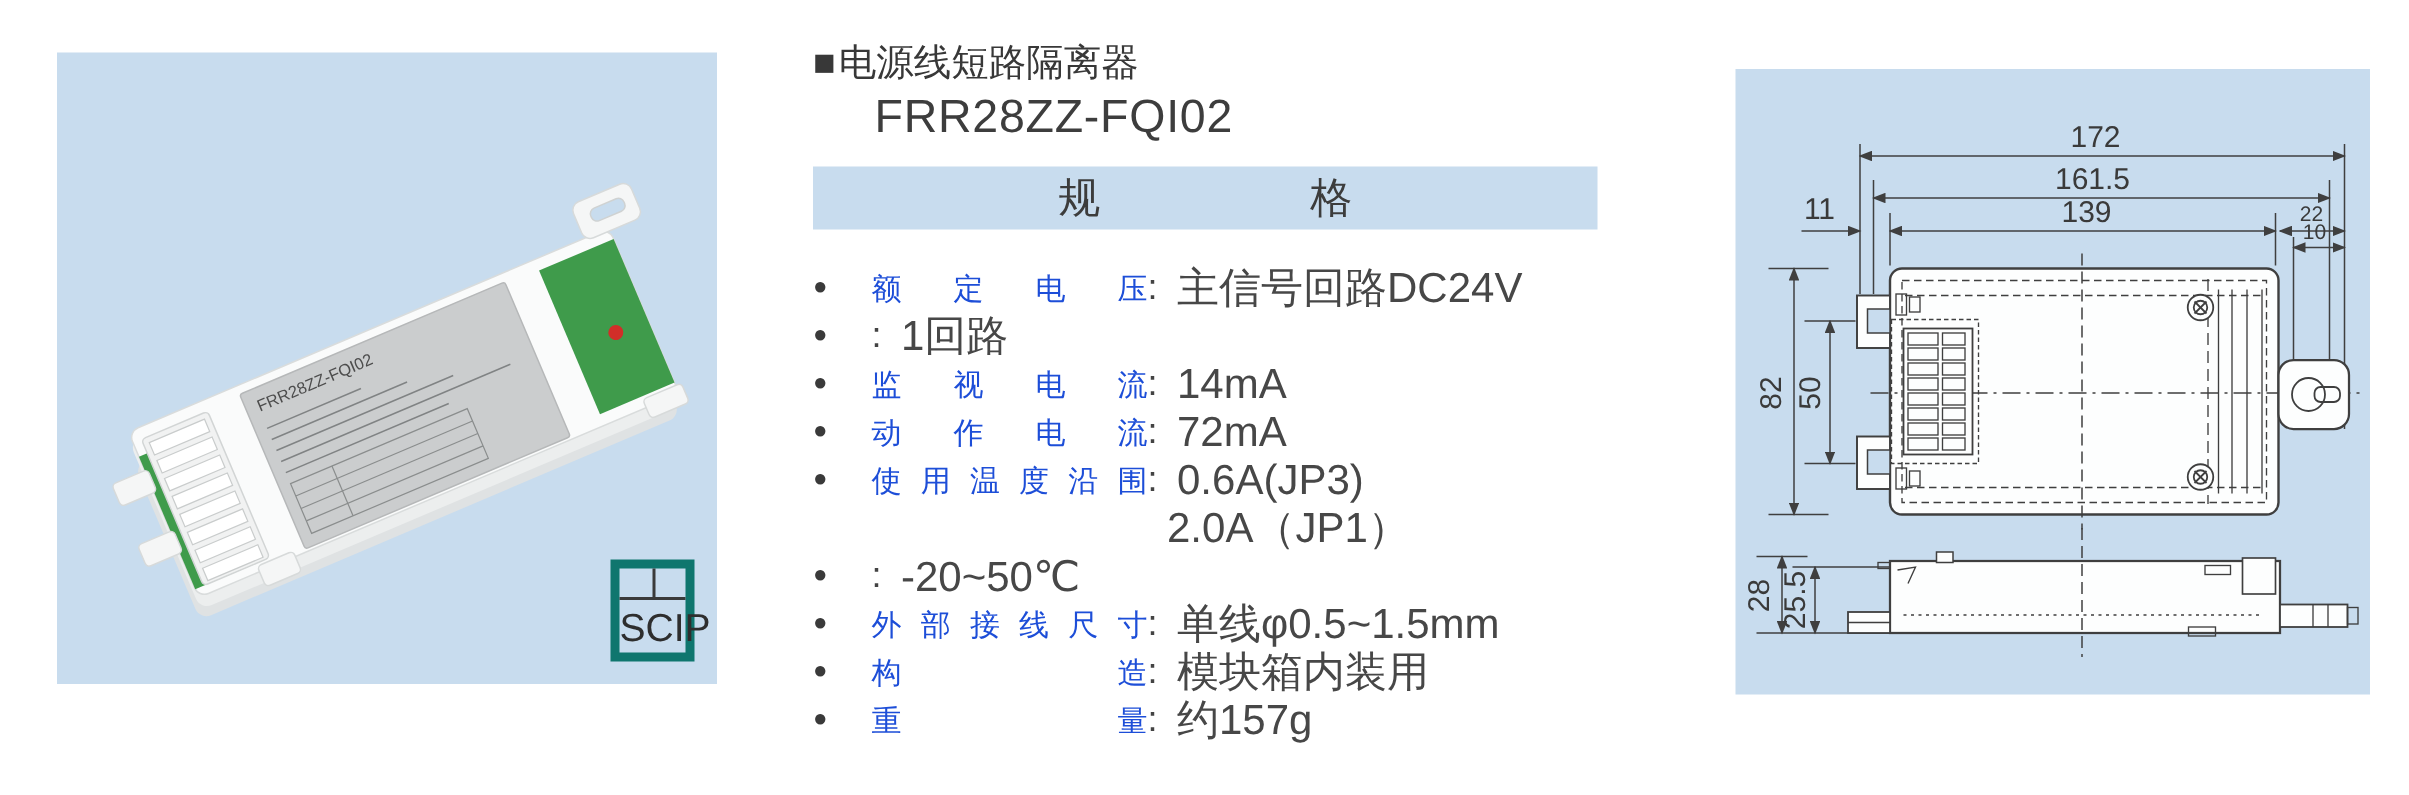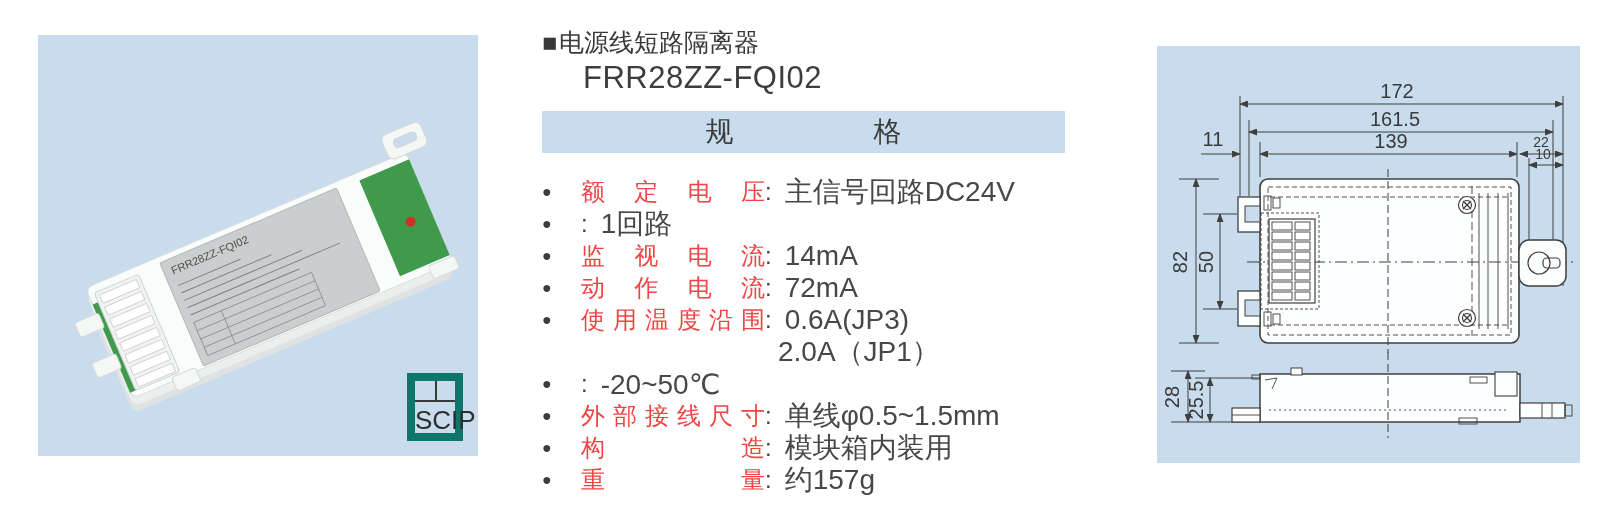--- a/index.html
+++ b/index.html
@@ -1,36 +1,36 @@
 <!DOCTYPE html>
 <html><head>
 <meta charset="utf-8">
 <style>
   html,body{margin:0;padding:0;background:#ffffff;}
   #page{position:relative;width:1606px;height:530px;background:#ffffff;overflow:hidden;
         font-family:"Liberation Sans","DejaVu Sans",sans-serif;color:#3a3a3a;}
 
   
   #left-panel{position:absolute;left:38px;top:35px;width:440px;height:421px;background:#c8dcee;}
-  #scip-box{position:absolute;left:369px;top:338px;width:56px;height:68px;border:8px solid #0f766e;box-sizing:border-box;}
+  #scip-box{position:absolute;left:369px;top:338px;width:56px;height:68px;border:6px solid #0f766e;box-sizing:border-box;}
   #scip-top{position:absolute;left:0;top:0;width:100%;height:21px;border-bottom:2px solid #3a3a3a;box-sizing:border-box;}
   #scip-top .vdiv{position:absolute;left:50%;top:0;width:2px;height:100%;background:#3a3a3a;}
   #scip-text{position:absolute;left:0;top:24px;width:100%;text-align:center;font-size:26px;letter-spacing:0;color:#2e2e2e;}
 
   
   #title-block{position:absolute;left:542px;top:24px;line-height:36px;}
   #title-line1{font-size:25px;color:#383838;}
   #title-line1 .marker{margin-right:2px;}
   #title-line2{font-size:31px;color:#3d3d3d;margin-left:41px;letter-spacing:0.5px;}
   #spec-band{position:absolute;left:542px;top:111px;width:523px;height:42px;background:#c8dcee;
              display:flex;align-items:center;justify-content:center;gap:140px;font-size:28px;color:#3c3c3c;}
   #spec-list{position:absolute;left:542px;top:176px;width:560px;}
   .spec-row{display:flex;align-items:center;height:32px;white-space:nowrap;}
   .bullet{display:inline-block;width:39px;font-size:16px;color:#3a3a3a;}
-  .slabel{display:inline-block;width:184px;font-size:24px;color:#ef4444;text-align:justify;text-align-last:justify;text-justify:inter-character;}
+  .slabel{display:inline-block;width:184px;font-size:20px;color:#1d4ed8;text-align:justify;text-align-last:justify;text-justify:inter-character;}
   .scolon{font-size:24px;color:#434343;}
   .svalue{margin-left:13px;font-size:28px;color:#474747;}
 
   
   #right-panel{position:absolute;left:1157px;top:34px;width:423px;height:417px;background:#c8dcee;margin-top:12px;}
   svg text{font-family:"Liberation Sans","DejaVu Sans",sans-serif;}
 </style>
 </head>
 <body>
 

